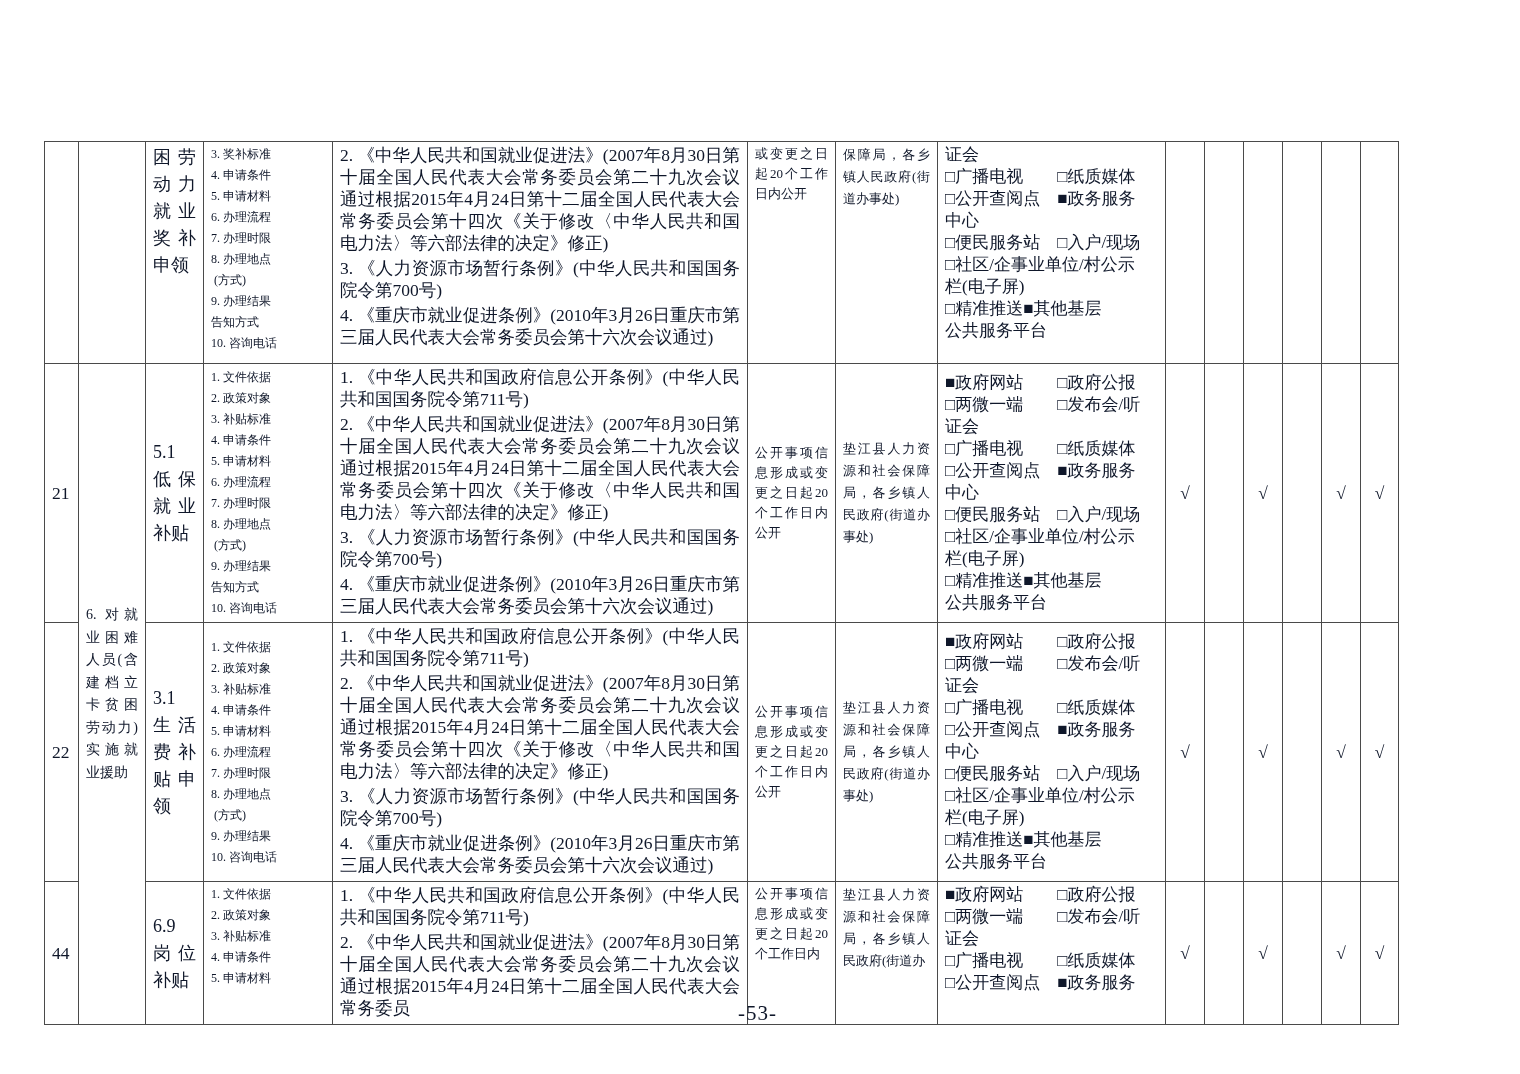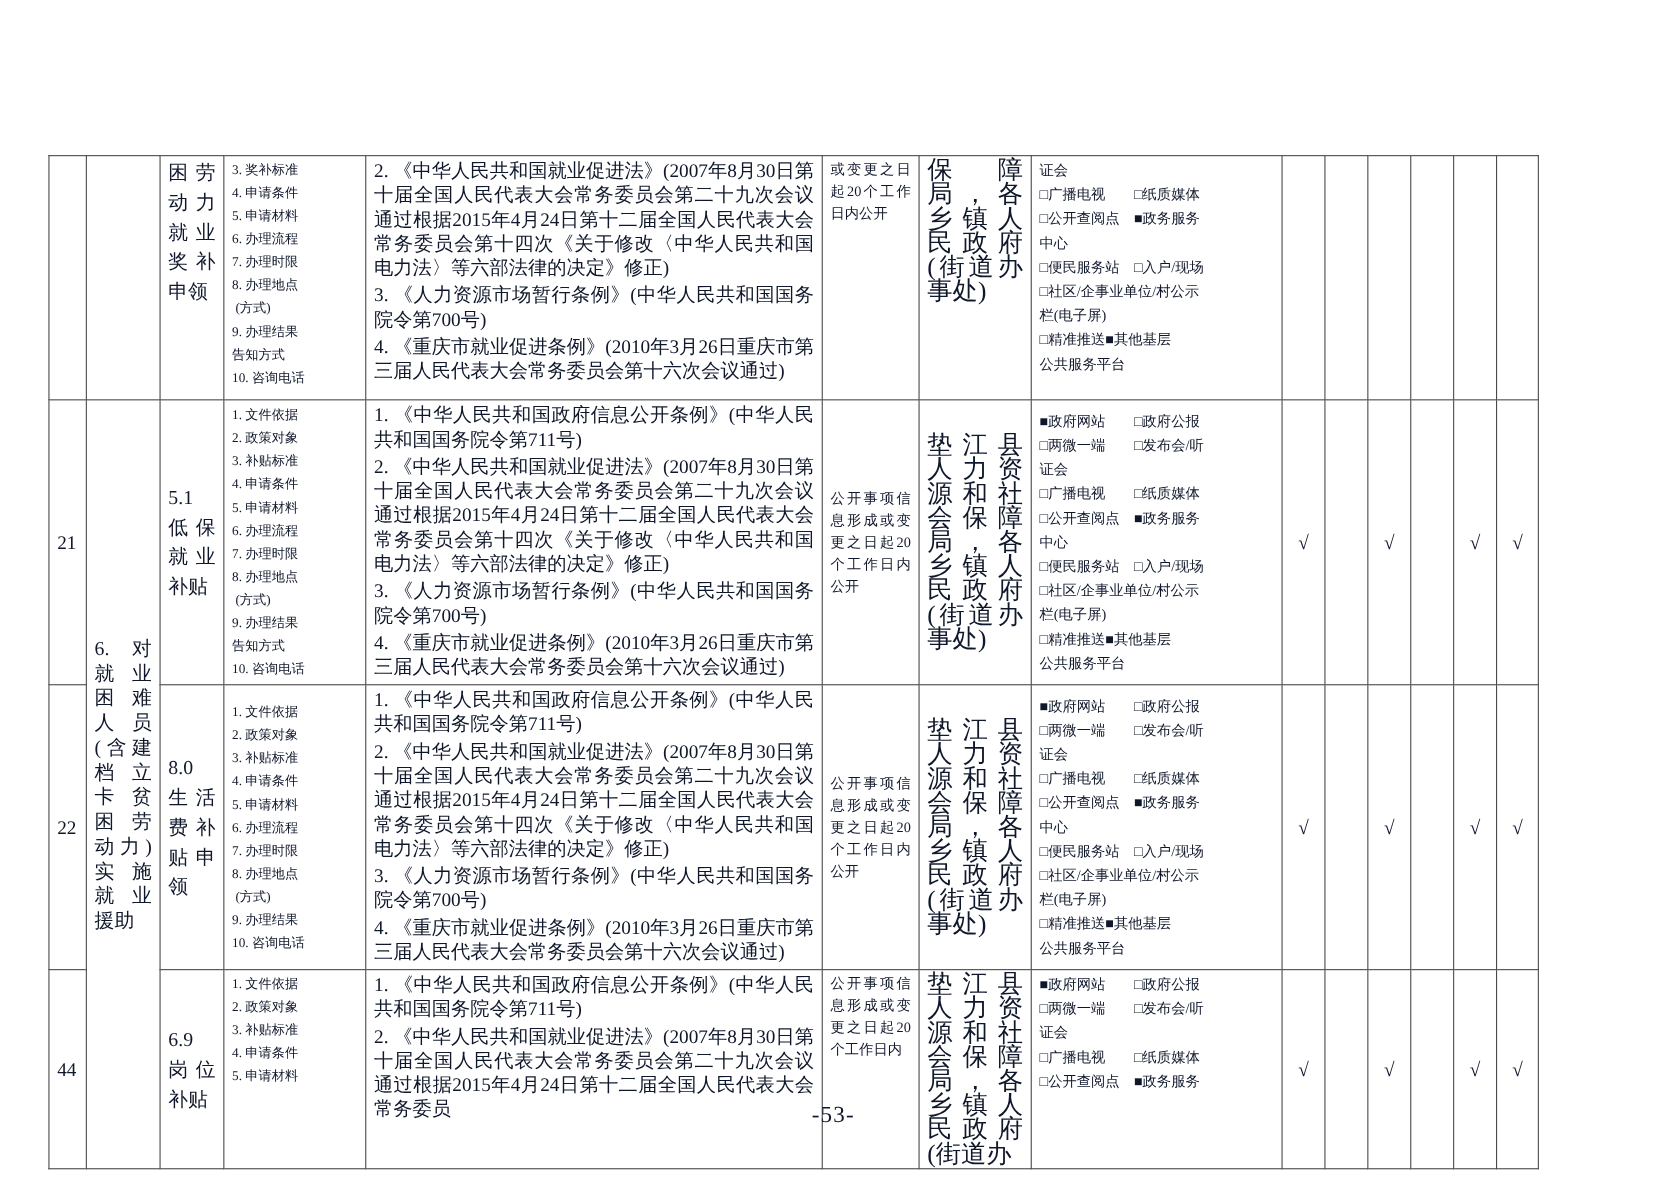--- a/index.html
+++ b/index.html
@@ -20,33 +20,33 @@
   }
   tr.r0 { height:222px; }
   tr.r1 { height:258px; }
   tr.r2 { height:243px; }
   tr.r3 { height:110px; }
   tr.r0 td { vertical-align:top; }
   tr.r3 td.top { vertical-align:top; }
 
   td.num { text-align:left; font-size:18px; padding:2px 2px; }
   td.cat { padding:2px 7px; }
-  .cat-text { text-align:justify; word-break:break-all; font-size:18px; line-height:22.5px; }
+  .cat-text { text-align:justify; word-break:break-all; font-size:14px; line-height:22.5px; }
   td.item { padding:2px 4px; }
   .item-text { text-align:justify; word-break:break-all; font-size:18px; line-height:27px; }
   td.content { padding:2px 6px; }
   td.content .line { font-size:12px; line-height:21px; white-space:pre-wrap; }
   td.legal { padding:3px 8px; }
   td.legal .line { font-size:17.5px; line-height:22px; margin-bottom:3px; text-align:justify; word-break:break-all; }
   td.time { padding:2px 7px; }
   .time-text { text-align:justify; word-break:break-all; font-size:13px; line-height:20px; }
   td.agency { padding:2px 7px; }
-  .agency-text { text-align:justify; word-break:break-all; font-size:23px; line-height:22px; }
+  .agency-text { text-align:justify; word-break:break-all; font-size:13px; line-height:22px; }
   td.channels { padding:3px 4px 3px 8px; }
-  td.channels .line { font-size:13px; line-height:22px; white-space:pre-wrap; }
+  td.channels .line { font-size:17px; line-height:22px; white-space:pre-wrap; }
   td.check { text-align:center; font-size:17px; padding:0; }
 
   .page-number {
     position:absolute; left:0; right:0; top:982px; text-align:center;
     font-size:21px; letter-spacing:1px;padding-left:11px;
   }
 </style>
 </head>
 <body>
 
@@ -170,21 +170,21 @@
       <td class="check"></td>
       <td class="check">√</td>
       <td class="check"></td>
       <td class="check">√</td>
       <td class="check">√</td>
     </tr>
 
     <tr class="r2">
       <td class="num">22</td>
       <td class="item">
-        <div class="item-text">8.0 生活费补贴申领</div>
+        <div class="item-text">3.1 生活费补贴申领</div>
       </td>
       <td class="content">
             <div class="line">1. 文件依据</div>
             <div class="line">2. 政策对象</div>
             <div class="line">3. 补贴标准</div>
             <div class="line">4. 申请条件</div>
             <div class="line">5. 申请材料</div>
             <div class="line">6. 办理流程</div>
             <div class="line">7. 办理时限</div>
             <div class="line">8. 办理地点</div>

